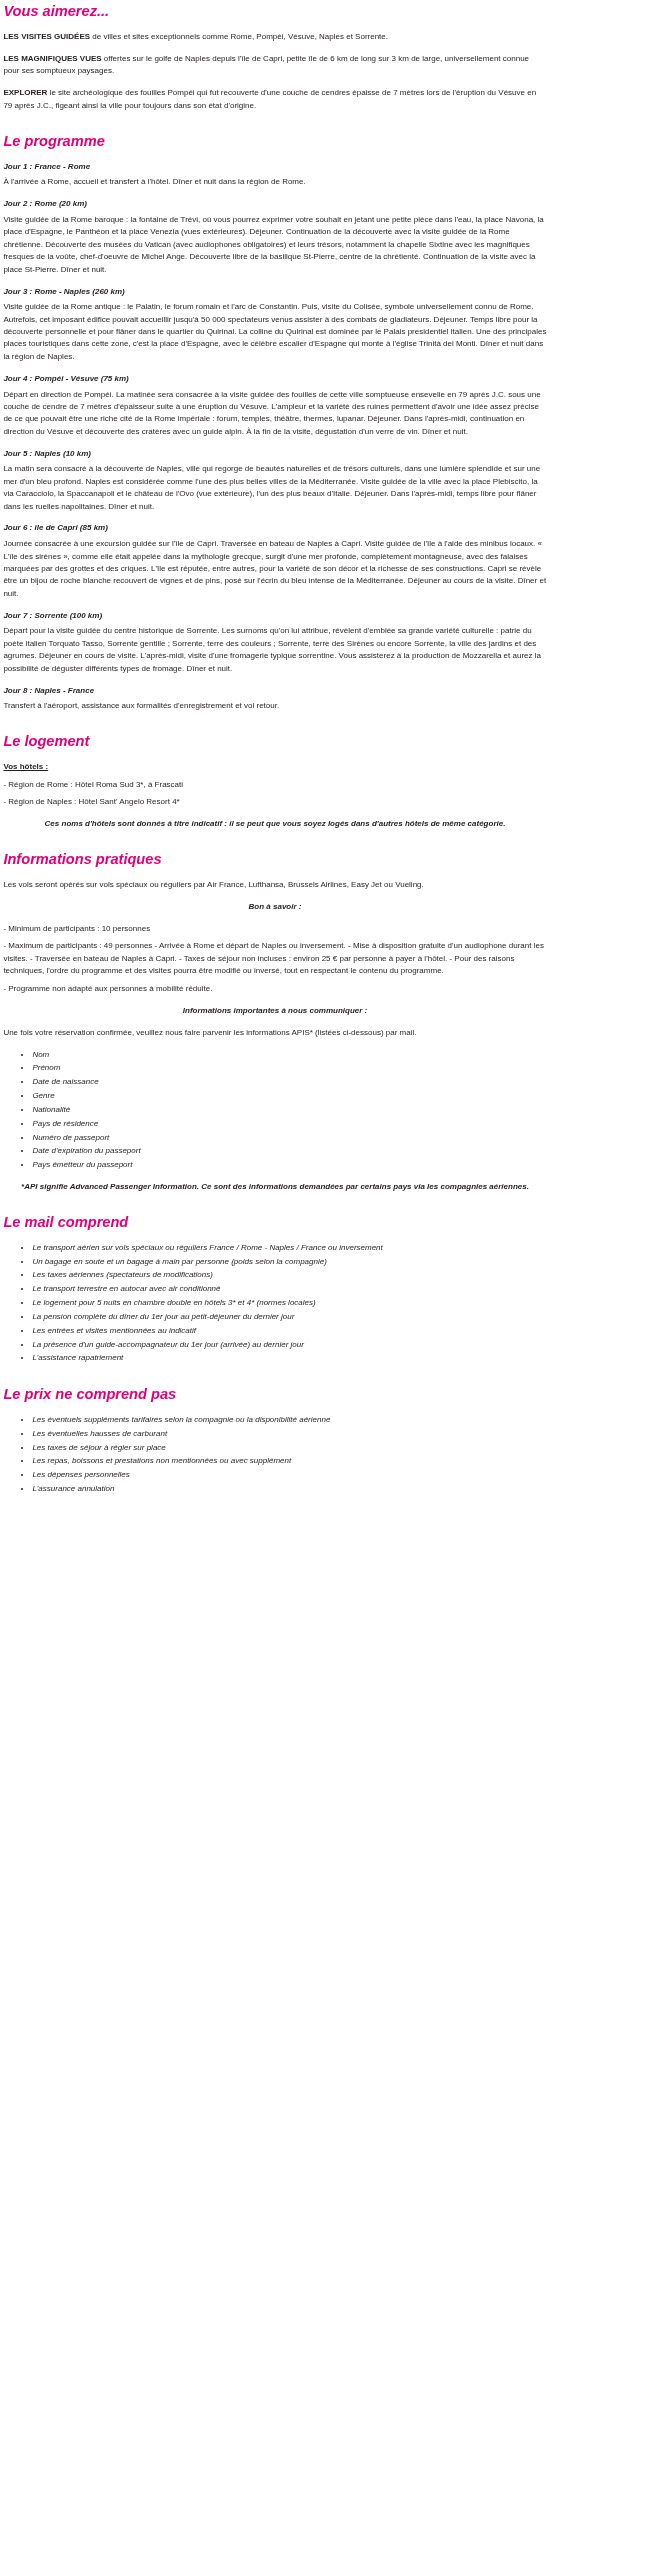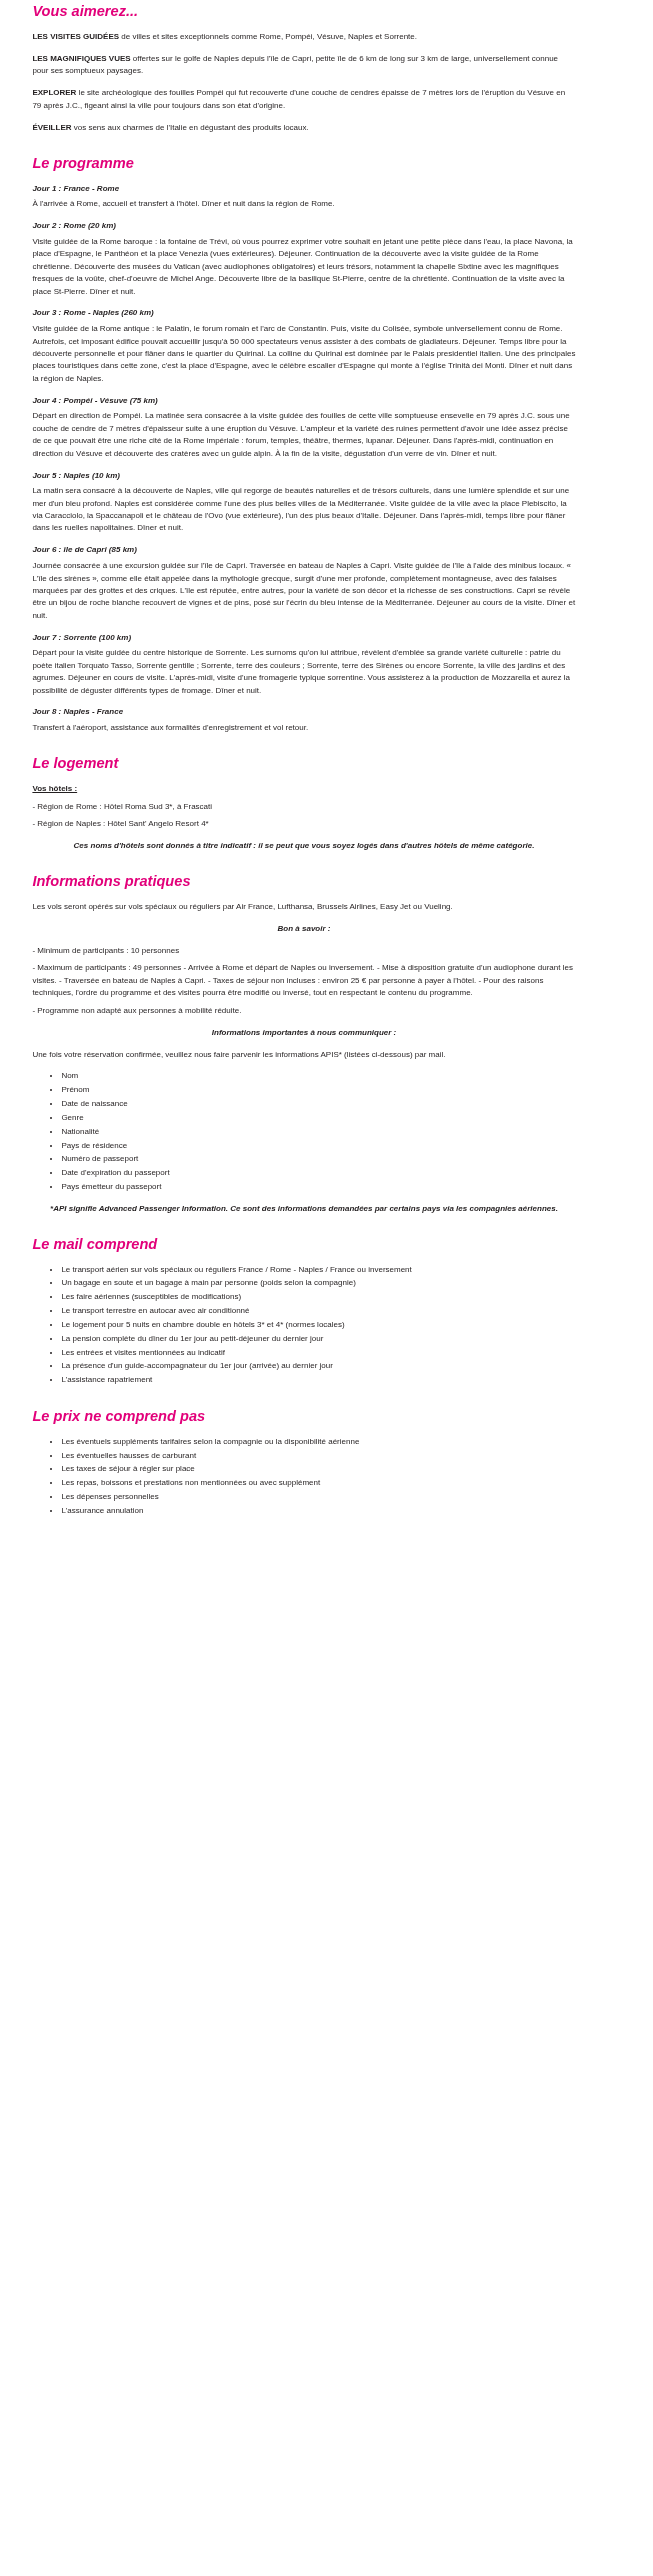--- a/index.html
+++ b/index.html
@@ -9,21 +9,20 @@
   }
   body {
     width: 653px;
     font-family: "Liberation Sans", sans-serif;
     color: #231f20;
   }
   .page {
     width: 550px;
     box-sizing: border-box;
     padding: 0 3.4px 12px 3.4px;
-    margin-left: 29px;
   }
   h1.section-title {
     color: #e2007a;
     font-size: 14.6px;
     font-weight: bold;
     font-style: italic;
     margin: 20.7px 0 10.3px 0;
     line-height: 1.2;
   }
   h1.section-title.first {
@@ -54,38 +53,38 @@
   .underline {
     text-decoration: underline;
   }
   ul {
     margin: 1.7px 0 8.6px 0;
     padding-left: 29px;
   }
   li {
     font-size: 8px;
     line-height: 1.62;
+    font-style: italic;
     margin: 0 0 0.9px 0;
   }
   ul.disc { list-style-type: disc; }
 </style>
 </head>
 <body>
 
 <div class="page">
 
   <h1 class="section-title first">Vous aimerez...</h1>
 
   <p><span class="bold">LES VISITES GUIDÉES</span><span> de villes et sites exceptionnels comme Rome, Pompéi, Vésuve, Naples et Sorrente.</span></p>
 
   <p><span class="bold">LES MAGNIFIQUES VUES</span><span> offertes sur le golfe de Naples depuis l'île de Capri, petite île de 6 km de long sur 3 km de large, universellement connue pour ses somptueux paysages.</span></p>
 
   <p><span class="bold">EXPLORER</span><span> le site archéologique des fouilles Pompéi qui fut recouverte d'une couche de cendres épaisse de 7 mètres lors de l'éruption du Vésuve en 79 après J.C., figeant ainsi la ville pour toujours dans son état d'origine.</span></p>
 
-  <p><span class="bold">ÉVEILLER</span><span> vos sens aux charmes de l'Italie en dégustant des produits locaux.</span></p>
 
   <h1 class="section-title">Le programme</h1>
 
   <p class="day">Jour 1 : France - Rome</p>
   <p>À l'arrivée à Rome, accueil et transfert à l'hôtel. Dîner et nuit dans la région de Rome.</p>
 
   <p class="day">Jour 2 : Rome (20 km)</p>
   <p>Visite guidée de la Rome baroque : la fontaine de Trévi, où vous pourrez exprimer votre souhait en jetant une petite pièce dans l'eau, la place Navona, la place d'Espagne, le Panthéon et la place Venezia (vues extérieures). Déjeuner. Continuation de la découverte avec la visite guidée de la Rome chrétienne. Découverte des musées du Vatican (avec audiophones obligatoires) et leurs trésors, notamment la chapelle Sixtine avec les magnifiques fresques de la voûte, chef-d'oeuvre de Michel Ange. Découverte libre de la basilique St-Pierre, centre de la chrétienté. Continuation de la visite avec la place St-Pierre. Dîner et nuit.</p>
 
   <p class="day">Jour 3 : Rome - Naples (260 km)</p>
@@ -138,21 +137,21 @@
     <li>Pays émetteur du passeport</li>
   </ul>
 
   <p class="bold-line">*API signifie Advanced Passenger Information. Ce sont des informations demandées par certains pays via les compagnies aériennes.</p>
 
   <h1 class="section-title">Le mail comprend</h1>
 
   <ul class="disc">
     <li>Le transport aérien sur vols spéciaux ou réguliers France / Rome - Naples / France ou inversement</li>
     <li>Un bagage en soute et un bagage à main par personne (poids selon la compagnie)</li>
-    <li>Les faire aériennes (susceptibles de modifications)</li>
+    <li>Les taxes aériennes (spectateurs de modifications)</li>
     <li>Le transport terrestre en autocar avec air conditionné</li>
     <li>Le logement pour 5 nuits en chambre double en hôtels 3* et 4* (normes locales)</li>
     <li>La pension complète du dîner du 1er jour au petit-déjeuner du dernier jour</li>
     <li>Les entrées et visites mentionnées au indicatif</li>
     <li>La présence d'un guide-accompagnateur du 1er jour (arrivée) au dernier jour</li>
     <li>L'assistance rapatriement</li>
   </ul>
 
   <h1 class="section-title">Le prix ne comprend pas</h1>
 

